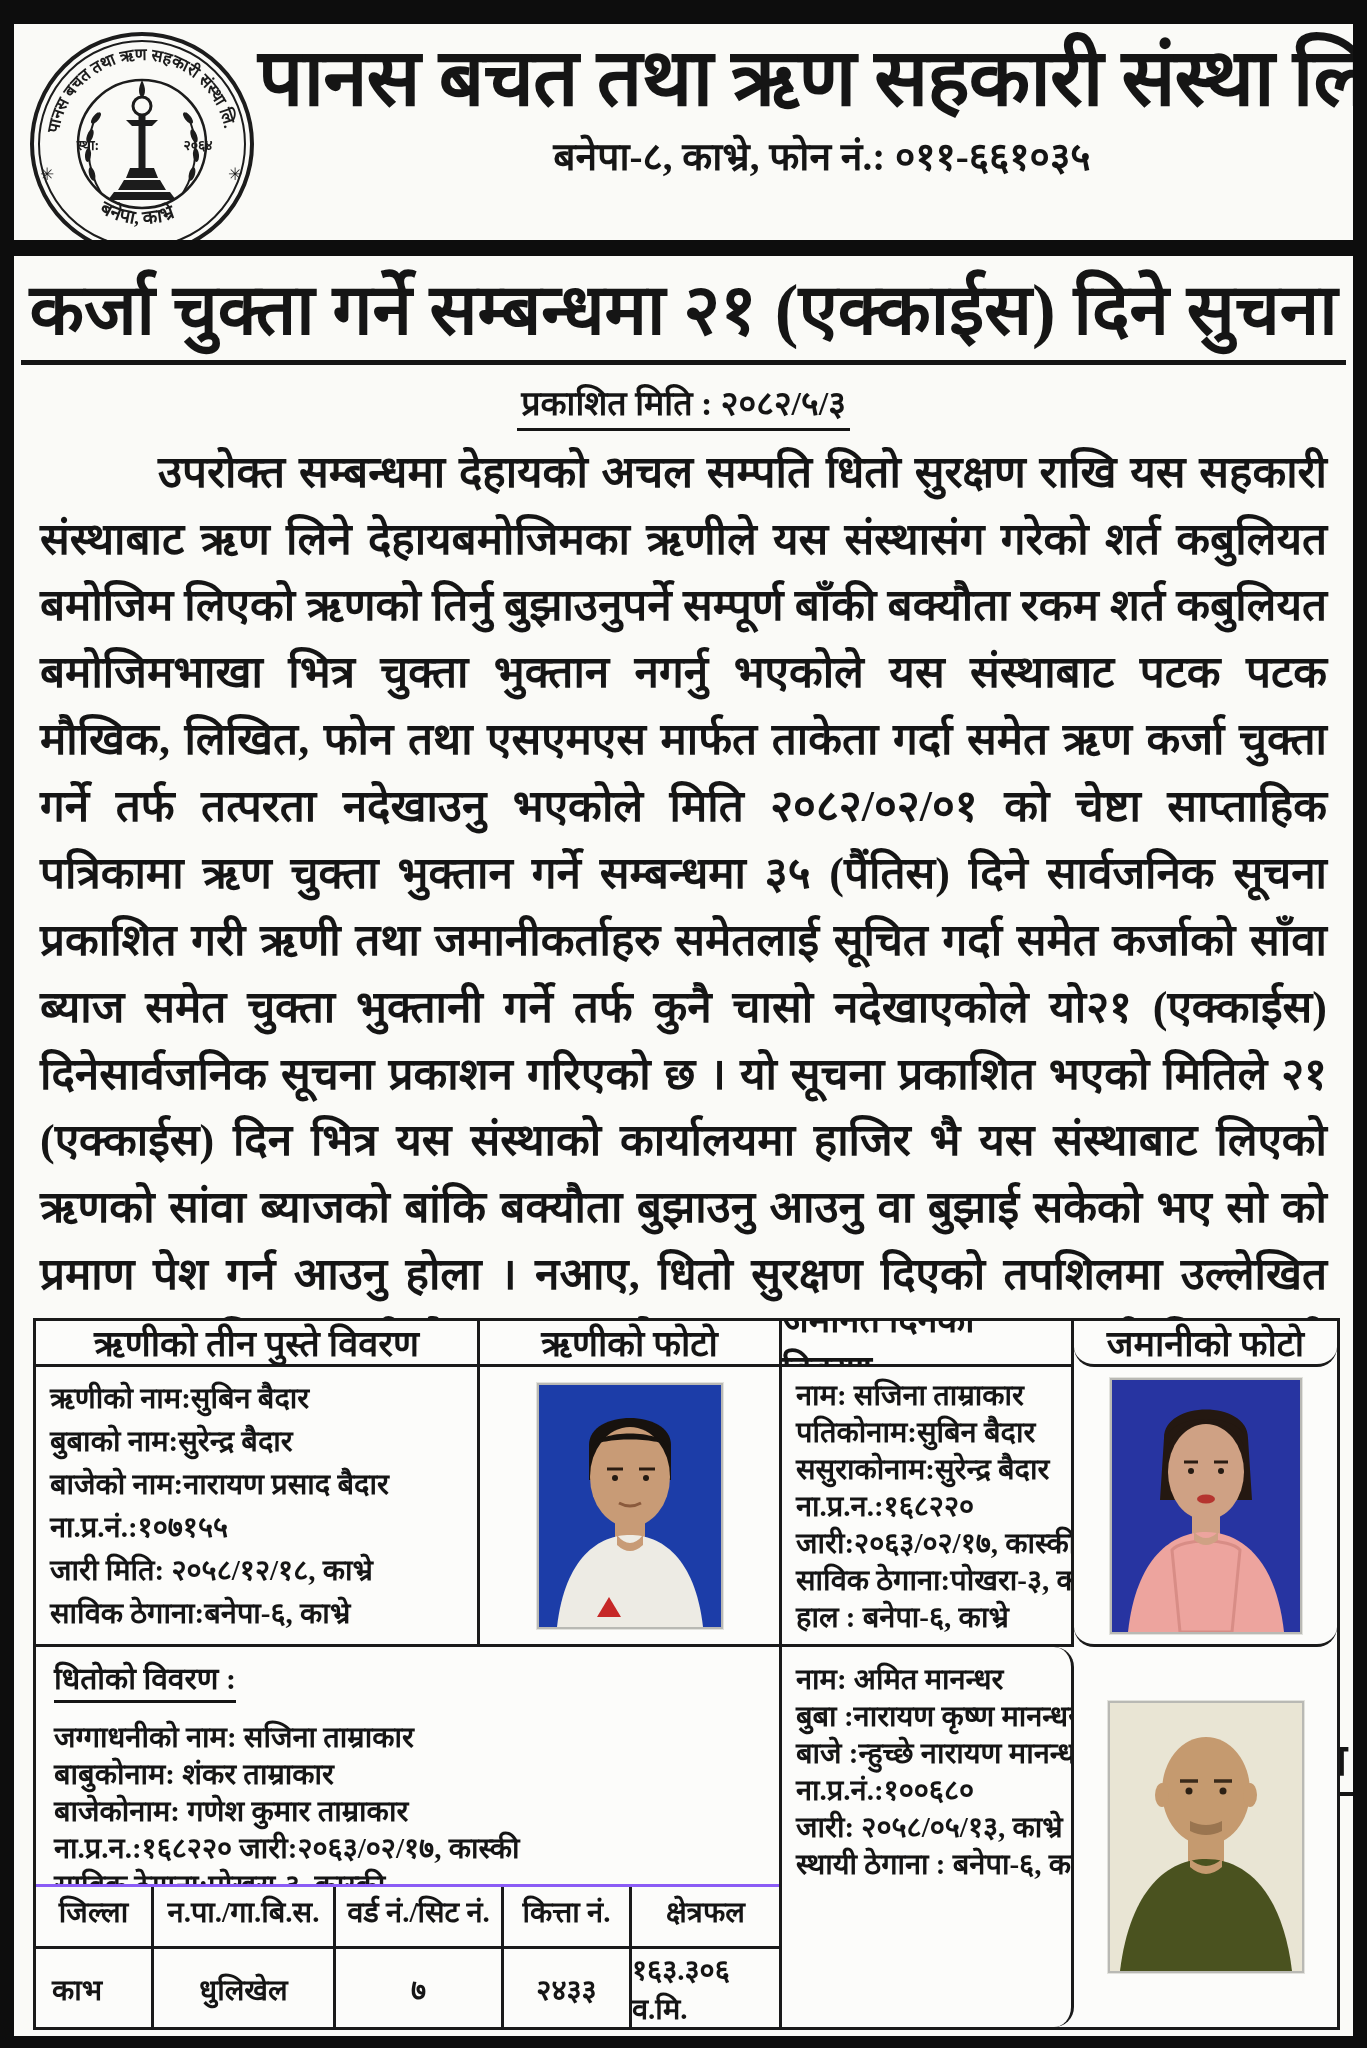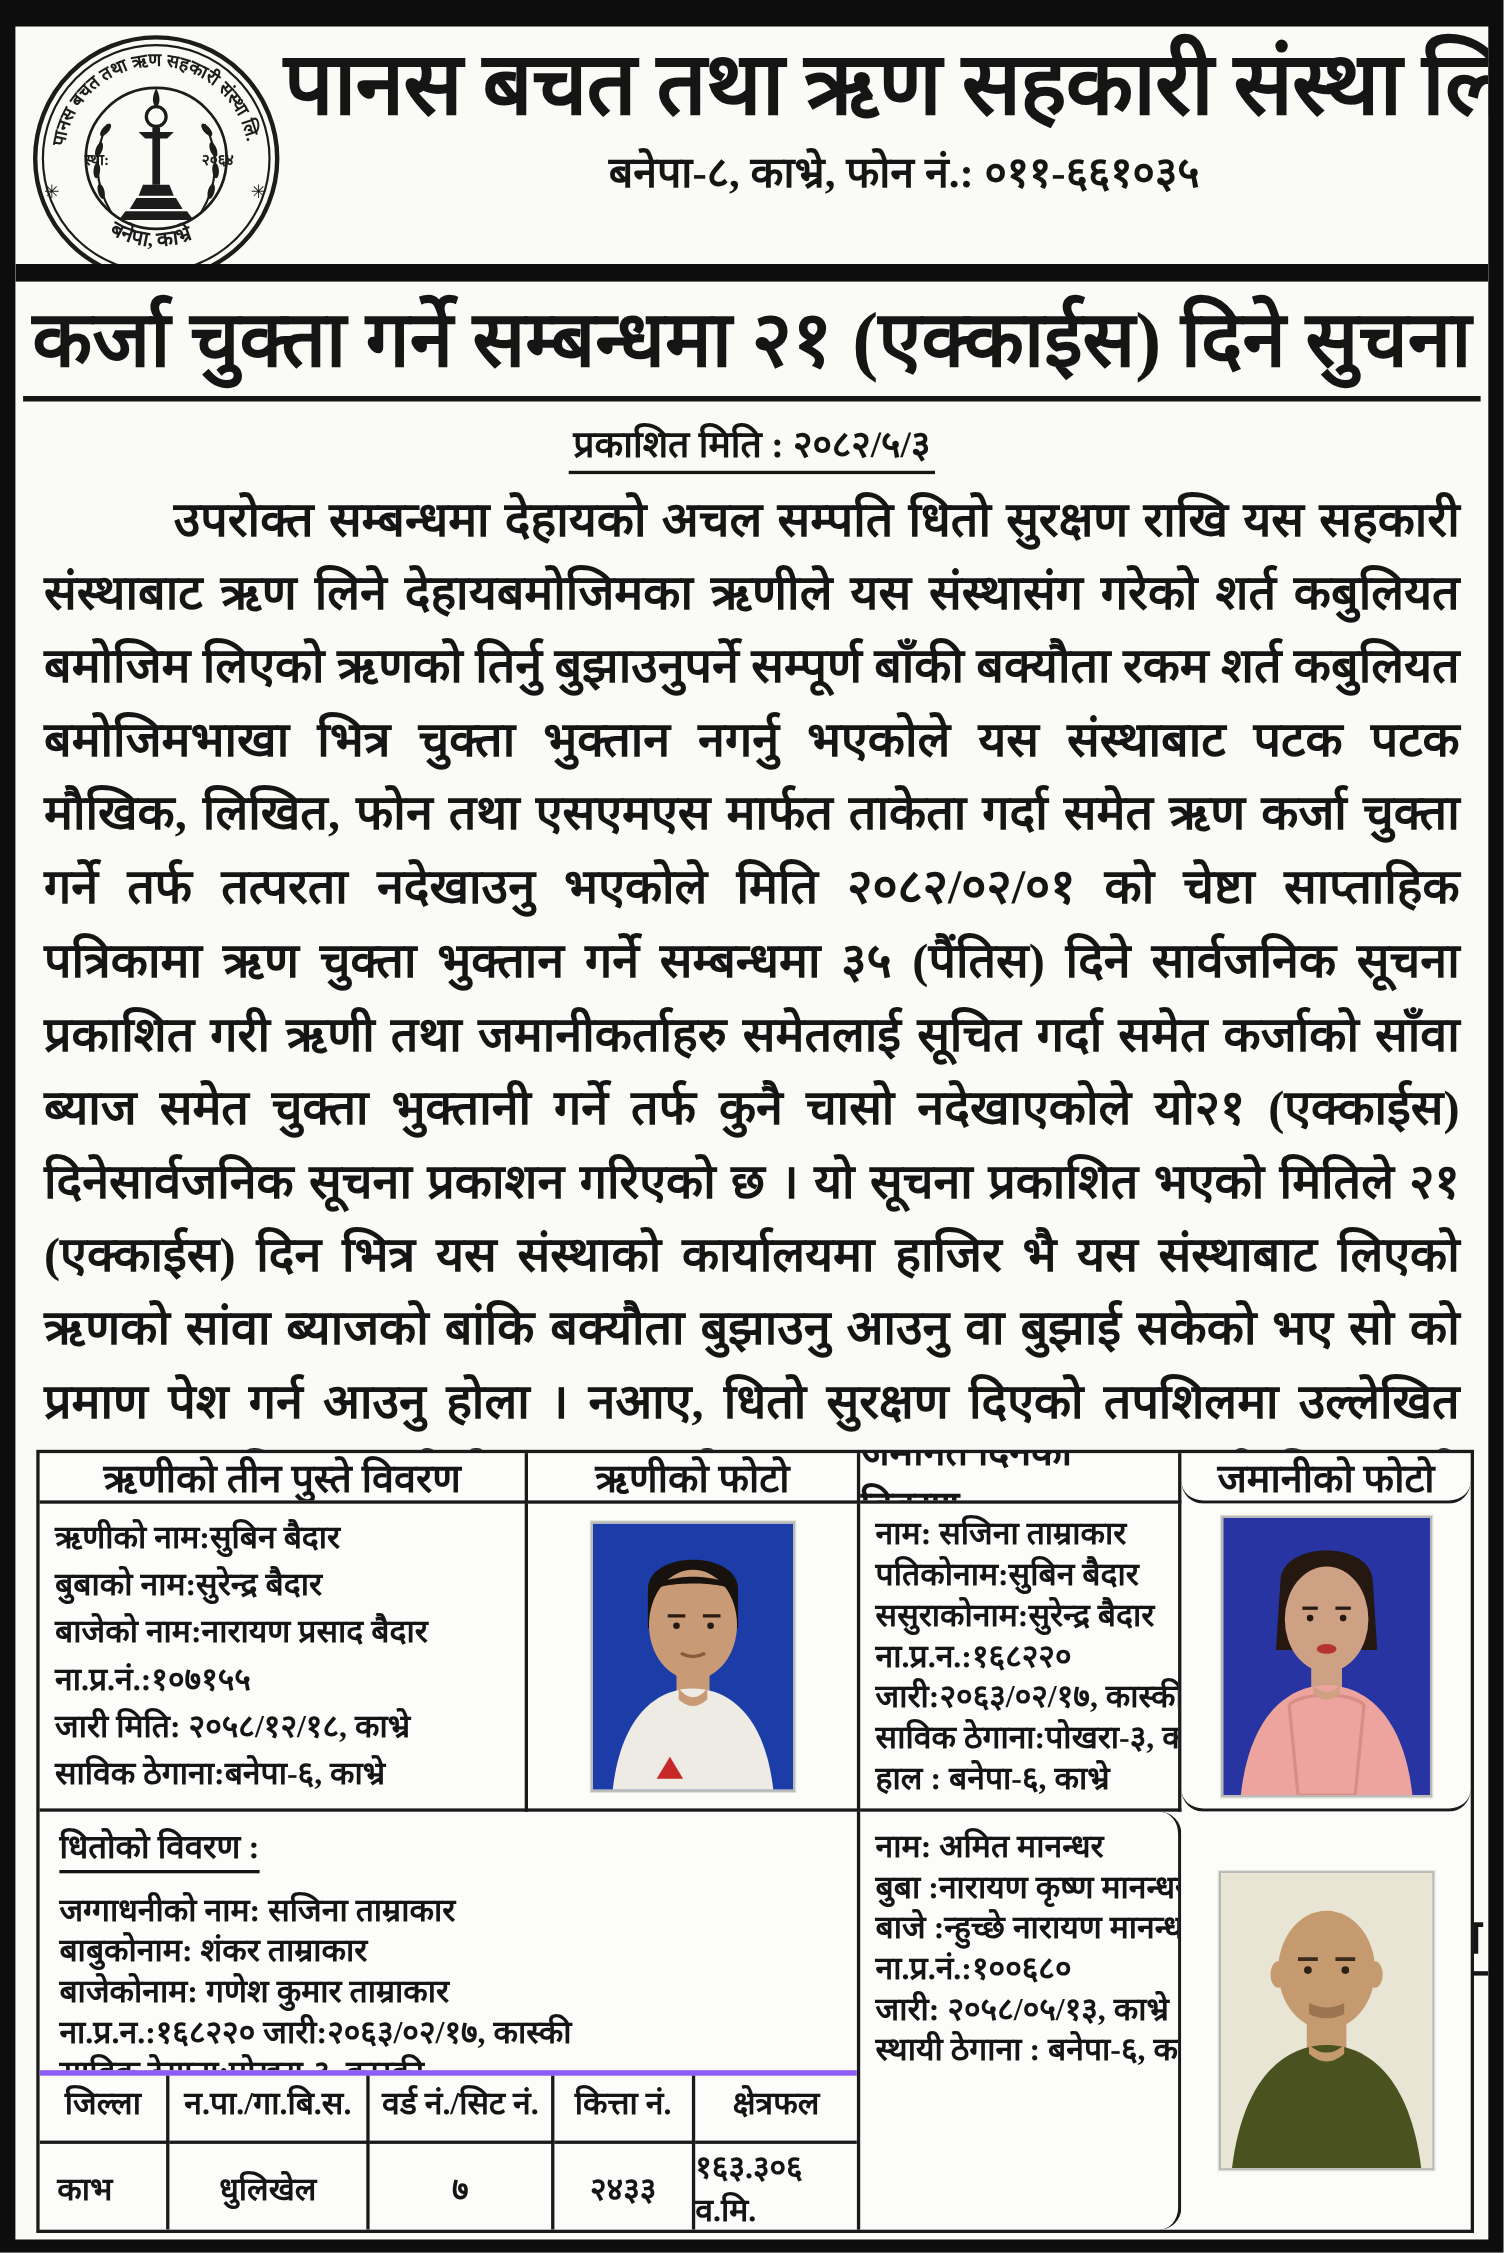--- a/index.html
+++ b/index.html
@@ -54,21 +54,21 @@
   .details-tight .dl{line-height:37px;}
   .photo-cell{display:flex;align-items:center;justify-content:center;}
   .photo-frame{border:2px solid #b9b9b4;box-shadow:0 0 0 1px #e2e2dd;background:#fff;line-height:0;}
   
   .merged{grid-column:1 / span 2;display:flex;flex-direction:column;padding:0;}
   .collateral{padding:10px 18px 0 18px;flex:1;font-size:29px;font-weight:bold;overflow:hidden;}
   .collateral-title{font-size:30px;margin-bottom:16px;}
   .collateral-title span{display:inline-block;border-bottom:3px solid #151515;padding-bottom:2px;}
   .collateral .dl{line-height:37px;white-space:nowrap;}
   
-  .land-table{border-top:5px solid #8b5cf6;display:grid;grid-template-columns:118px 182px 168px 128px 1fr;grid-template-rows:62px 1fr;}
+  .land-table{border-top:3px solid #8b5cf6;display:grid;grid-template-columns:118px 182px 168px 128px 1fr;grid-template-rows:62px 1fr;}
   .lt-cell{border-right:3px solid #1a1a1a;border-bottom:3px solid #1a1a1a;box-sizing:border-box;
            font-size:29px;font-weight:bold;display:flex;justify-content:center;align-items:flex-start;padding-top:4px;}
   .lt-cell.lt-last{border-right:none;}
   .lt-data{border-bottom:none;align-items:center;padding-top:0;}
   .lt-left{justify-content:flex-start;padding-left:16px;}
   .g2-details{padding-top:14px;border-radius:20px;}
 </style>
 </head>
 <body>
 

